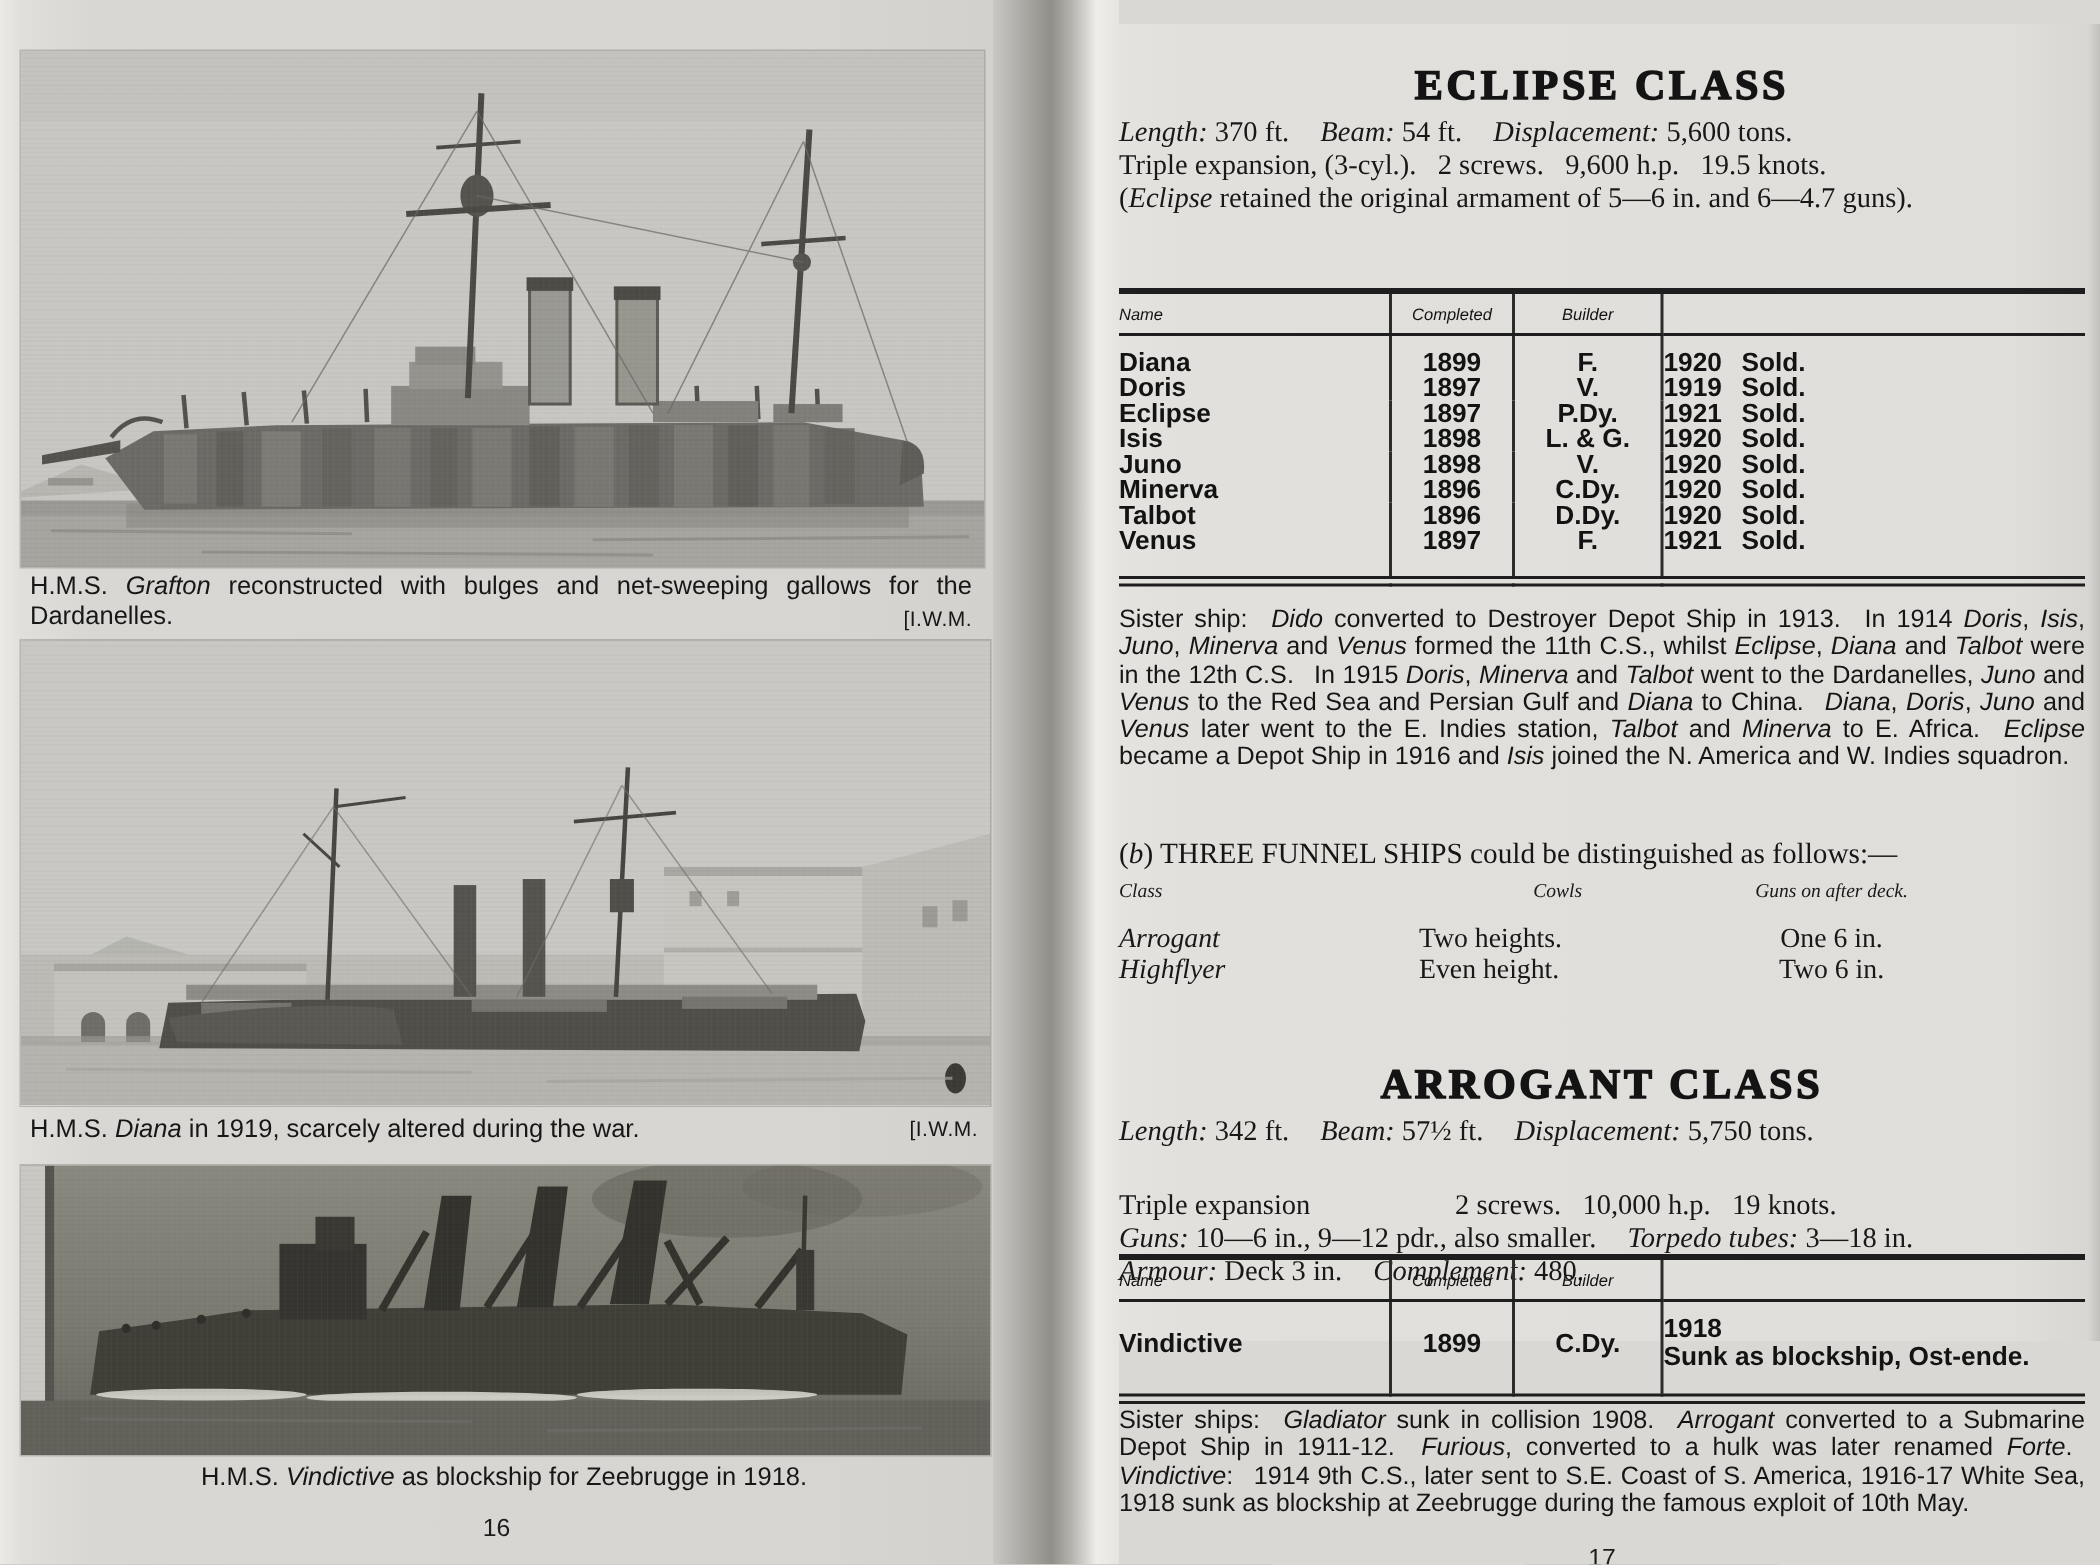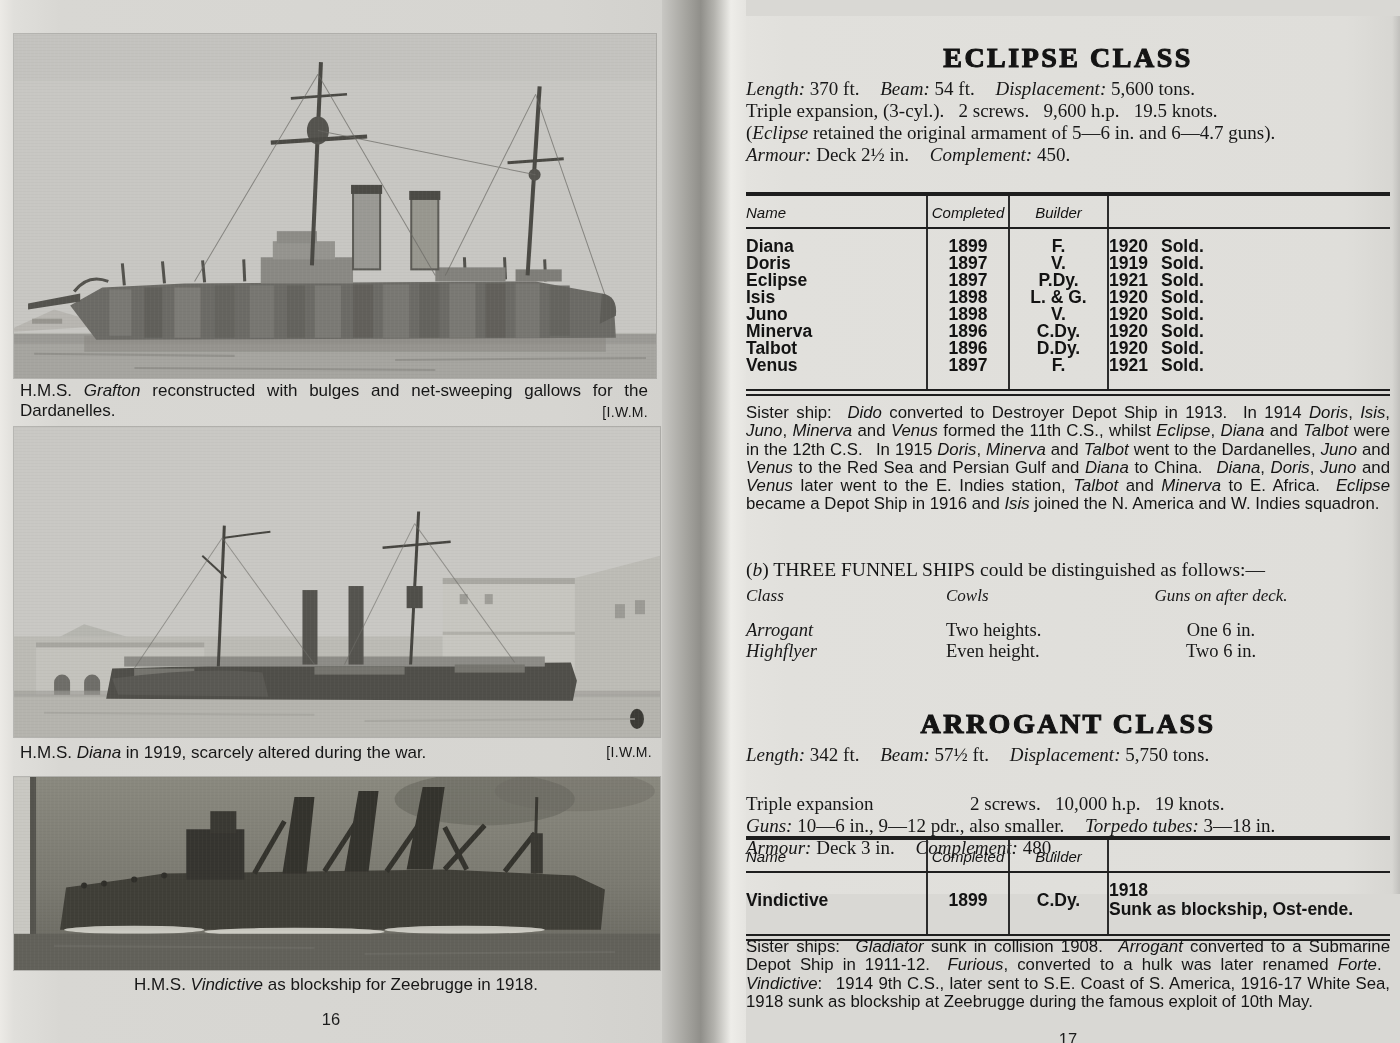--- a/index.html
+++ b/index.html
@@ -36,45 +36,45 @@
     font-weight:bold;font-size:28px;letter-spacing:2.5px;color:#141414;-webkit-text-stroke:1.1px #141414;}
   .specs{position:absolute;left:0;right:0;font-family:"Liberation Serif",serif;font-size:19px;
     line-height:22px;color:#181818;}
   .specs .lbl{font-style:italic;}
   .specs .g{margin-left:16px;}
   .spec-line{white-space:nowrap;}
   .spec2-left{display:inline-block;width:224px;margin-top:27px;}
 
   table.shiptable{position:absolute;left:0;width:100%;border-collapse:collapse;
     font-family:"Liberation Sans",sans-serif;border-top:4px solid #1e1e1e;border-bottom:7px double #1e1e1e;color:#131313;}
-  table.shiptable th{font-style:italic;font-weight:normal;font-size:15px;padding:8px 0 6px;
+  table.shiptable th{font-style:italic;font-weight:normal;font-size:11px;padding:8px 0 6px;
     border-bottom:2px solid #1e1e1e;}
   table.shiptable td{font-size:17.5px;font-weight:bold;line-height:17px;padding:0;}
   .vr{border-right:2px solid #2c2c2c;}
   td.name,th.name{width:180px;text-align:left;padding-left:6px;}
   td.comp,th.comp{width:80px;text-align:center;}
   td.bld,th.bld{width:97px;text-align:center;}
   td.fate{text-align:left;padding-left:14px;}
   .yr{display:inline-block;width:52px;}
   tbody tr:first-child td{padding-top:9px;}
   tbody tr:last-child td{padding-bottom:15px;}
   .ftxt{display:inline-block;width:214px;vertical-align:top;padding-left:34px;text-indent:-34px;line-height:20px;}
 
   .para{position:absolute;left:0;right:0;font-family:"Liberation Sans",sans-serif;font-size:16.8px;
     line-height:18.3px;color:#151515;text-align:justify;}
   .subhead{position:absolute;left:0;font-family:"Liberation Serif",serif;font-size:19.5px;color:#161616;}
 
   table.ftable{position:absolute;left:0;border-collapse:collapse;font-family:"Liberation Serif",serif;
     font-size:18.5px;color:#181818;}
-  table.ftable th{font-style:italic;font-weight:normal;font-size:17px;padding:0 0 5px 0;}
+  table.ftable th{font-style:italic;font-weight:normal;font-size:13px;padding:0 0 5px 0;}
   table.ftable td{padding:0;line-height:21px;}
   .fc1{width:200px;text-align:left;}
   th.fc1{padding-left:30px;text-align:left;}
   .fc2{width:185px;text-align:left;}
-  th.fc2{text-align:left;padding-right:40px;}
+  th.fc2{text-align:center;padding-right:40px;}
   .fc3{width:180px;text-align:center;}
   .ditto{letter-spacing:0;font-size:20px;}
 </style>
 </head>
 <body>
 
 <div class="spread">
 
   <div class="page-left">
 
@@ -285,26 +285,20 @@
           <span>370 ft.</span>
           <span class="lbl g">Beam:</span>
           <span>54 ft.</span>
           <span class="lbl g">Displacement:</span>
           <span>5,600 tons.</span>
         </div>
         <div class="spec-line">Triple expansion, (3-cyl.).  2 screws.  9,600 h.p.  19.5 knots.</div>
         <div class="spec-line">
           <span>(</span><span class="it">Eclipse</span><span> retained the original armament of 5—6 in. and 6—4.7 guns).</span>
         </div>
-        <div class="spec-line">
-          <span class="lbl">Armour:</span>
-          <span>Deck 2½ in.</span>
-          <span class="lbl g">Complement:</span>
-          <span>450.</span>
-        </div>
       </div>
 
       <table class="shiptable" style="top:176px;">
         <thead>
           <tr>
             <th class="name vr">Name</th>
             <th class="comp vr">Completed</th>
             <th class="bld vr">Builder</th>
             <th></th>
           </tr>

